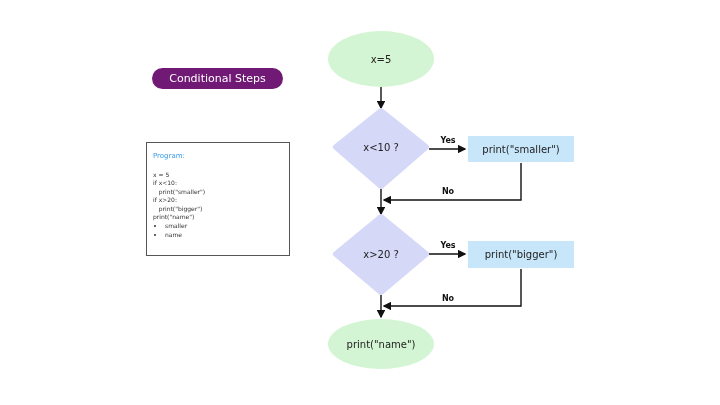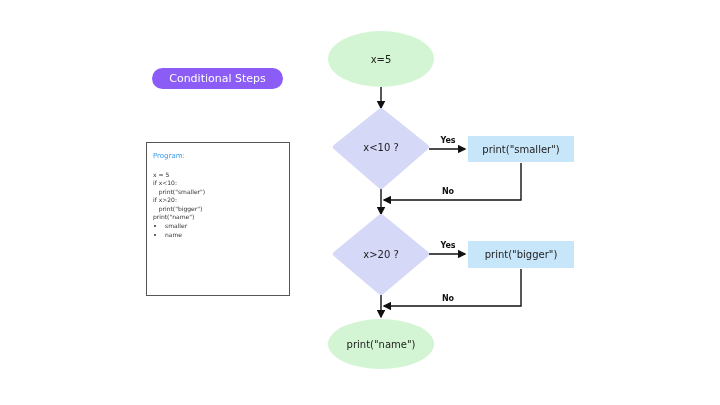--- a/index.html
+++ b/index.html
@@ -1,18 +1,18 @@
 <!DOCTYPE html>
 <html><head>
 <meta charset="utf-8">
 <style>
   html, body { margin:0; padding:0; background:#ffffff; }
   body { width:720px; height:405px; position:relative; overflow:hidden; font-family:"DejaVu Sans", sans-serif; }
-  .pill { position:absolute; left:152px; top:68px; width:131px; height:21px; border-radius:11px; background:#8b5cf6; color:#ffffff; font-size:11px; line-height:21px; text-align:center; }
-  .program { position:absolute; left:146px; top:142px; width:144px; height:154px; border:1px solid #555555; box-sizing:border-box; padding:9px 0 0 6px; font-size:6px; color:#333333; line-height:8.4px; }
+  .pill { position:absolute; left:152px; top:68px; width:131px; height:21px; border-radius:11px; background:#701a75; color:#ffffff; font-size:11px; line-height:21px; text-align:center; }
+  .program { position:absolute; left:146px; top:142px; width:144px; height:114px; border:1px solid #555555; box-sizing:border-box; padding:9px 0 0 6px; font-size:6px; color:#333333; line-height:8.4px; }
   .program .heading { color:#3a9ae8; font-size:7px; line-height:9px; }
   .program .line { white-space:pre; }
   .program .gap { height:10px; }
   .program ul { margin:0; padding-left:12px; }
   .program li { line-height:9px; }
   svg.flow { position:absolute; left:0; top:0; }
   svg.flow text { font-family:"DejaVu Sans", sans-serif; }
   .node-label { font-size:10px; fill:#222222; }
   .edge-label { font-size:8px; font-weight:bold; fill:#111111; }
 </style>

